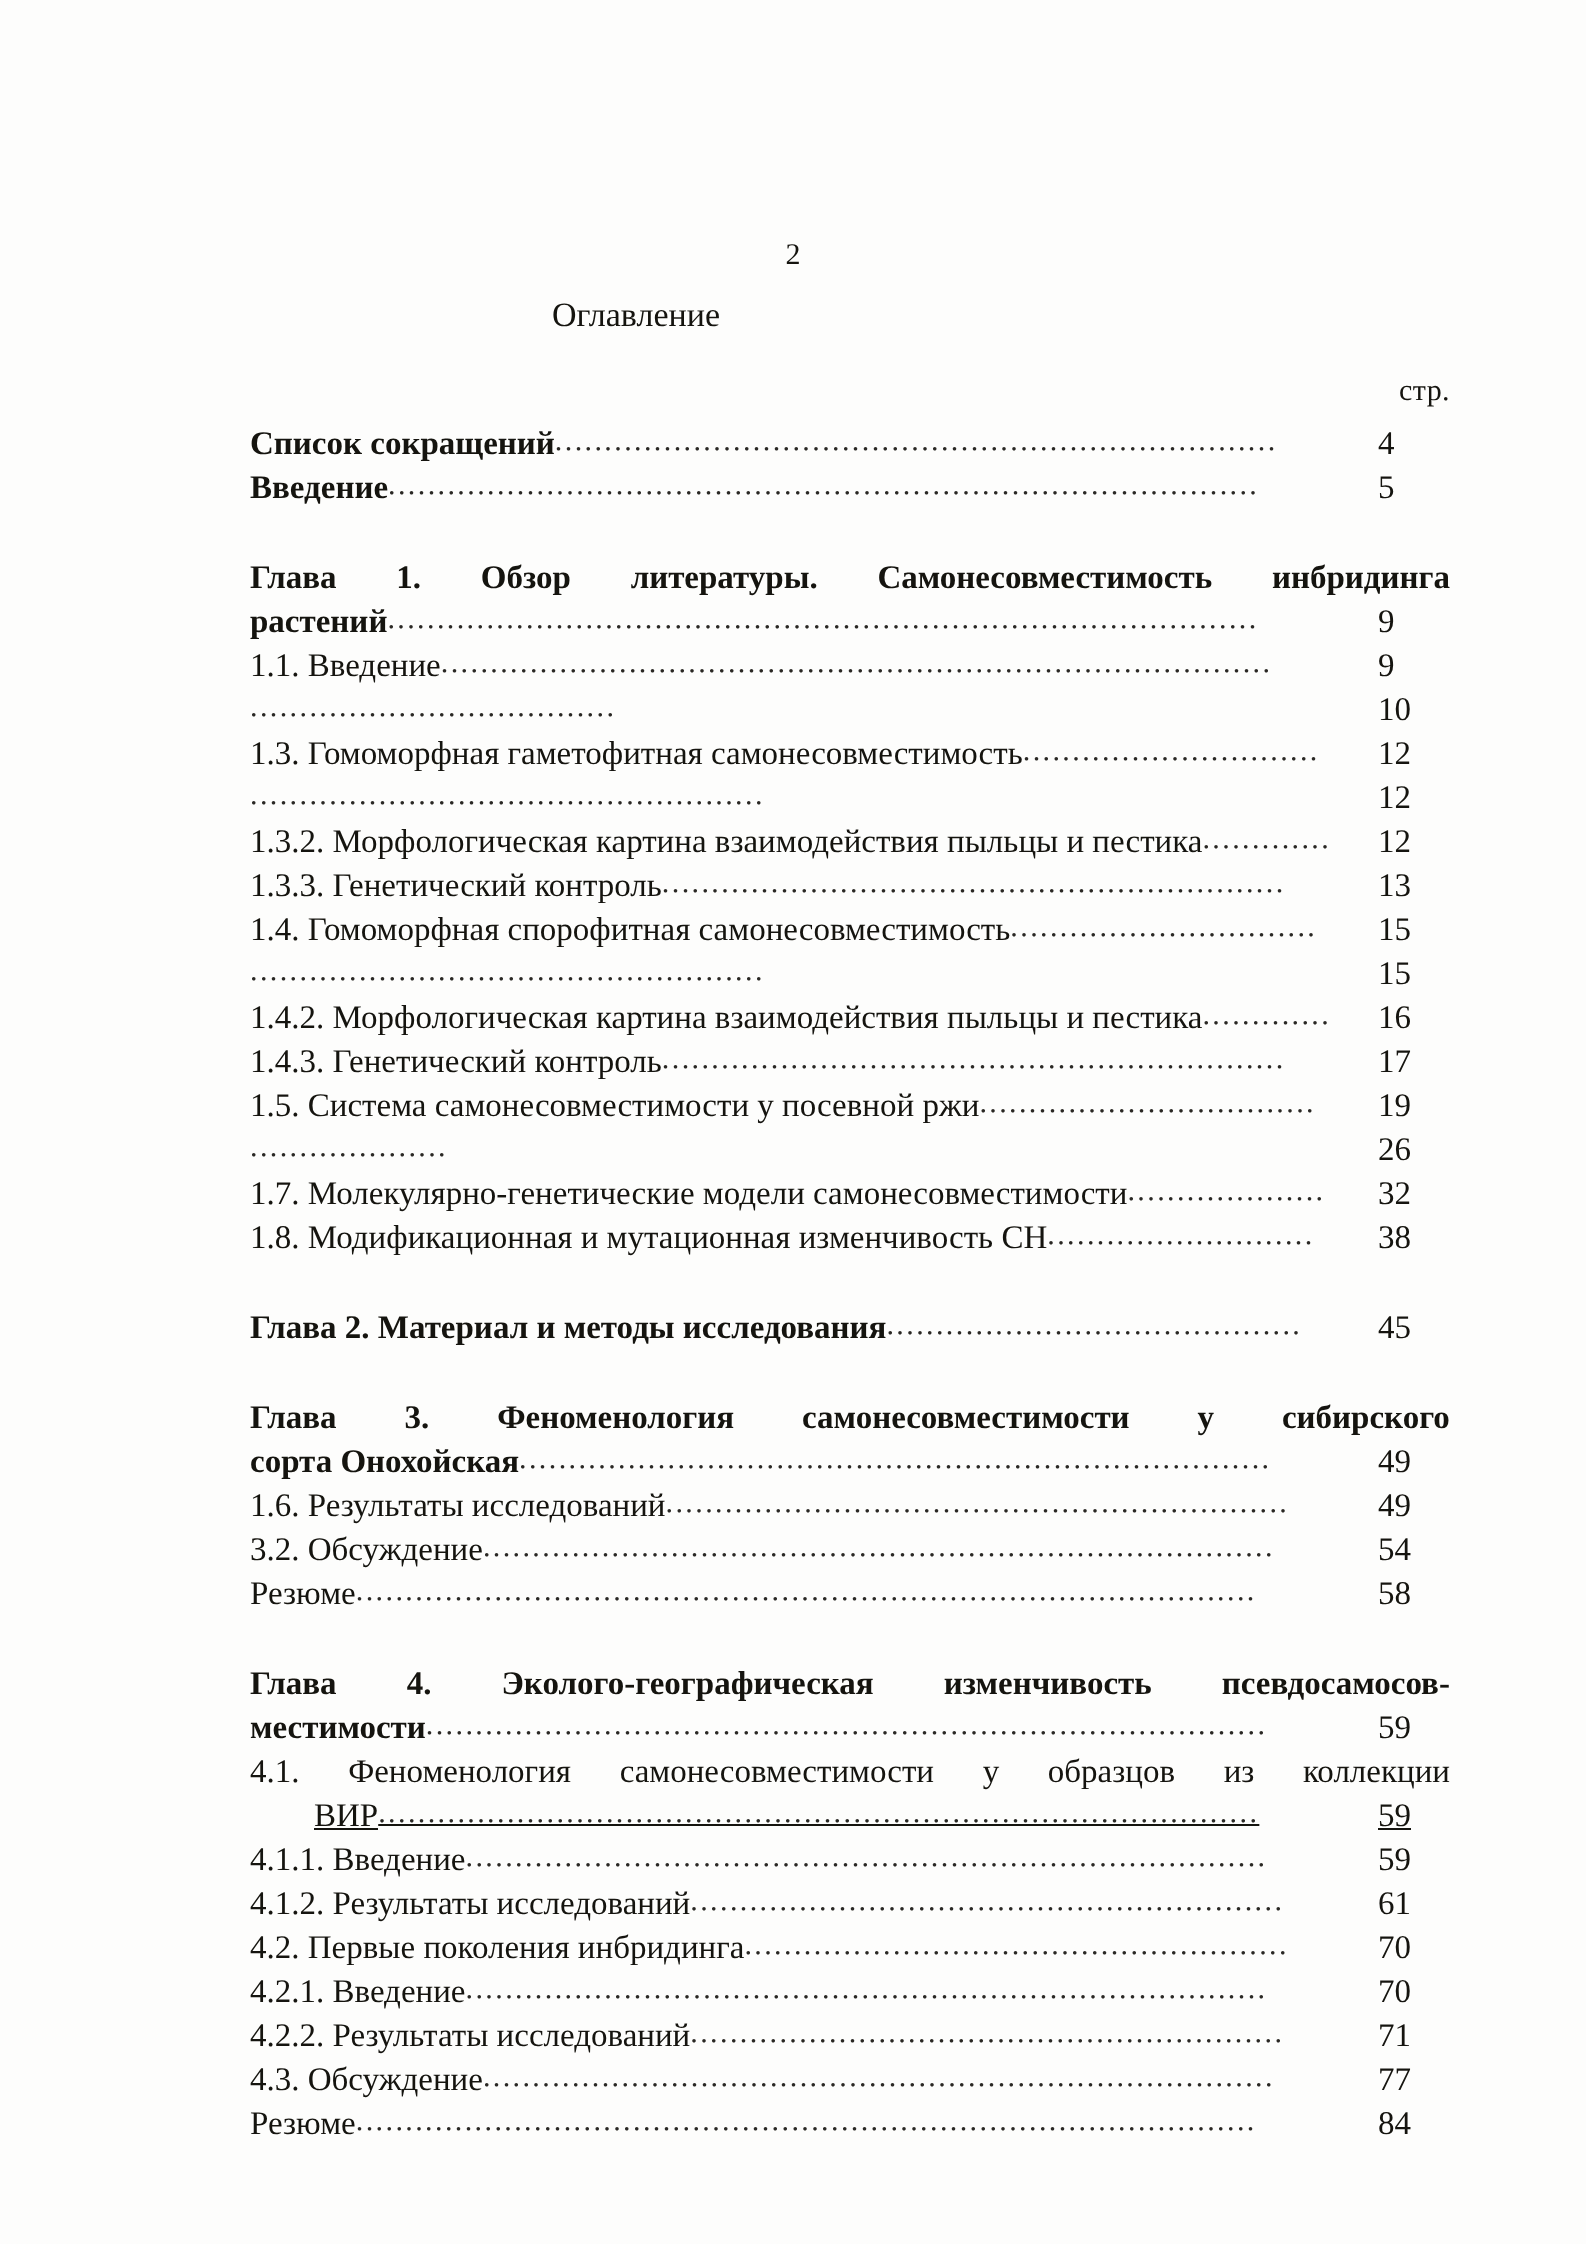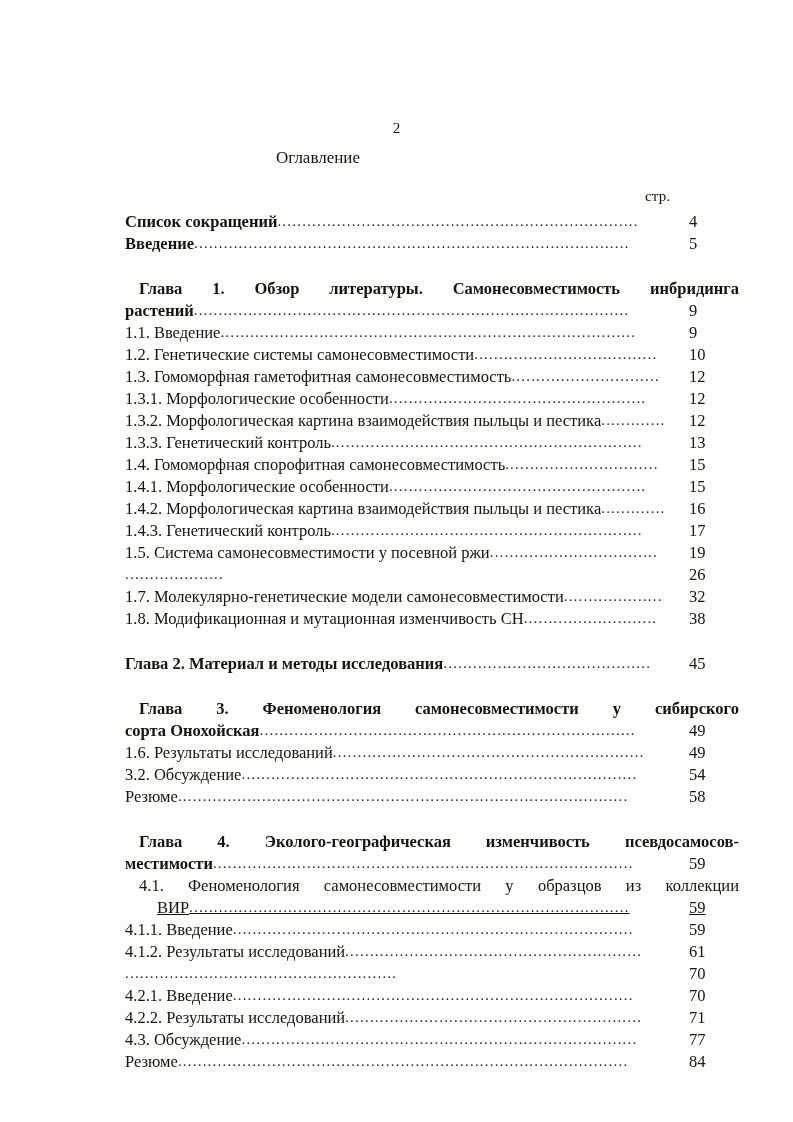--- a/index.html
+++ b/index.html
@@ -32,21 +32,21 @@
     text-align: center;
     font-size: 17px;
   }
   .toc {
     position: absolute;
     top: 188px;
     left: 125px;
     width: 600px;
   }
   .col-header {
-    text-align: left;
+    text-align: right;
     font-size: 15px;
     padding-right: 0;
     margin-bottom: 6px;
     padding-left: 520px;
     letter-spacing: .2px;
   }
 
   
   .row {
     display: flex;
@@ -81,21 +81,20 @@
 
   
   .just-line {
     display: flex;
     justify-content: space-between;
     font-weight: bold;
     font-size: 16.5px;
     line-height: 22px;
     width: 600px;
     white-space: nowrap;
-    margin-left: 14px;
   }
   .just-line.reg { font-weight: normal; }
   .just-line > span { display: inline-block; }
 
   .gap { height: 23px; }
   .indent { padding-left: 32px; text-decoration: underline; }
 </style>
 </head>
 <body>
 
@@ -137,51 +136,48 @@
         <span class="leader">........................................................................................</span>
         <span class="pnum">9</span>
       </div>
       <div>
           <div class="row">
             <span class="label">1.1. Введение</span>
             <span class="leader">....................................................................................</span>
             <span class="pnum">9</span>
           </div>
           <div class="row">
-            <span class="label">1.2. Генетические системы самонесовместимости</span>
             <span class="leader">.....................................</span>
             <span class="pnum">10</span>
           </div>
           <div class="row">
             <span class="label">1.3. Гомоморфная гаметофитная самонесовместимость</span>
             <span class="leader">..............................</span>
             <span class="pnum">12</span>
           </div>
           <div class="row">
-            <span class="label">1.3.1. Морфологические особенности</span>
             <span class="leader">....................................................</span>
             <span class="pnum">12</span>
           </div>
           <div class="row">
             <span class="label">1.3.2. Морфологическая картина взаимодействия пыльцы и пестика</span>
             <span class="leader">.............</span>
             <span class="pnum">12</span>
           </div>
           <div class="row">
             <span class="label">1.3.3. Генетический контроль</span>
             <span class="leader">...............................................................</span>
             <span class="pnum">13</span>
           </div>
           <div class="row">
             <span class="label">1.4. Гомоморфная спорофитная самонесовместимость</span>
             <span class="leader">...............................</span>
             <span class="pnum">15</span>
           </div>
           <div class="row">
-            <span class="label">1.4.1. Морфологические особенности</span>
             <span class="leader">....................................................</span>
             <span class="pnum">15</span>
           </div>
           <div class="row">
             <span class="label">1.4.2. Морфологическая картина взаимодействия пыльцы и пестика</span>
             <span class="leader">.............</span>
             <span class="pnum">16</span>
           </div>
           <div class="row">
             <span class="label">1.4.3. Генетический контроль</span>
@@ -291,20 +287,21 @@
             <span class="label">4.1.1. Введение</span>
             <span class="leader">.................................................................................</span>
             <span class="pnum">59</span>
           </div>
           <div class="row">
             <span class="label">4.1.2. Результаты исследований</span>
             <span class="leader">............................................................</span>
             <span class="pnum">61</span>
           </div>
           <div class="row">
+            <span class="label">4.2. Первые поколения инбридинга</span>
             <span class="leader">.......................................................</span>
             <span class="pnum">70</span>
           </div>
           <div class="row">
             <span class="label">4.2.1. Введение</span>
             <span class="leader">.................................................................................</span>
             <span class="pnum">70</span>
           </div>
           <div class="row">
             <span class="label">4.2.2. Результаты исследований</span>

